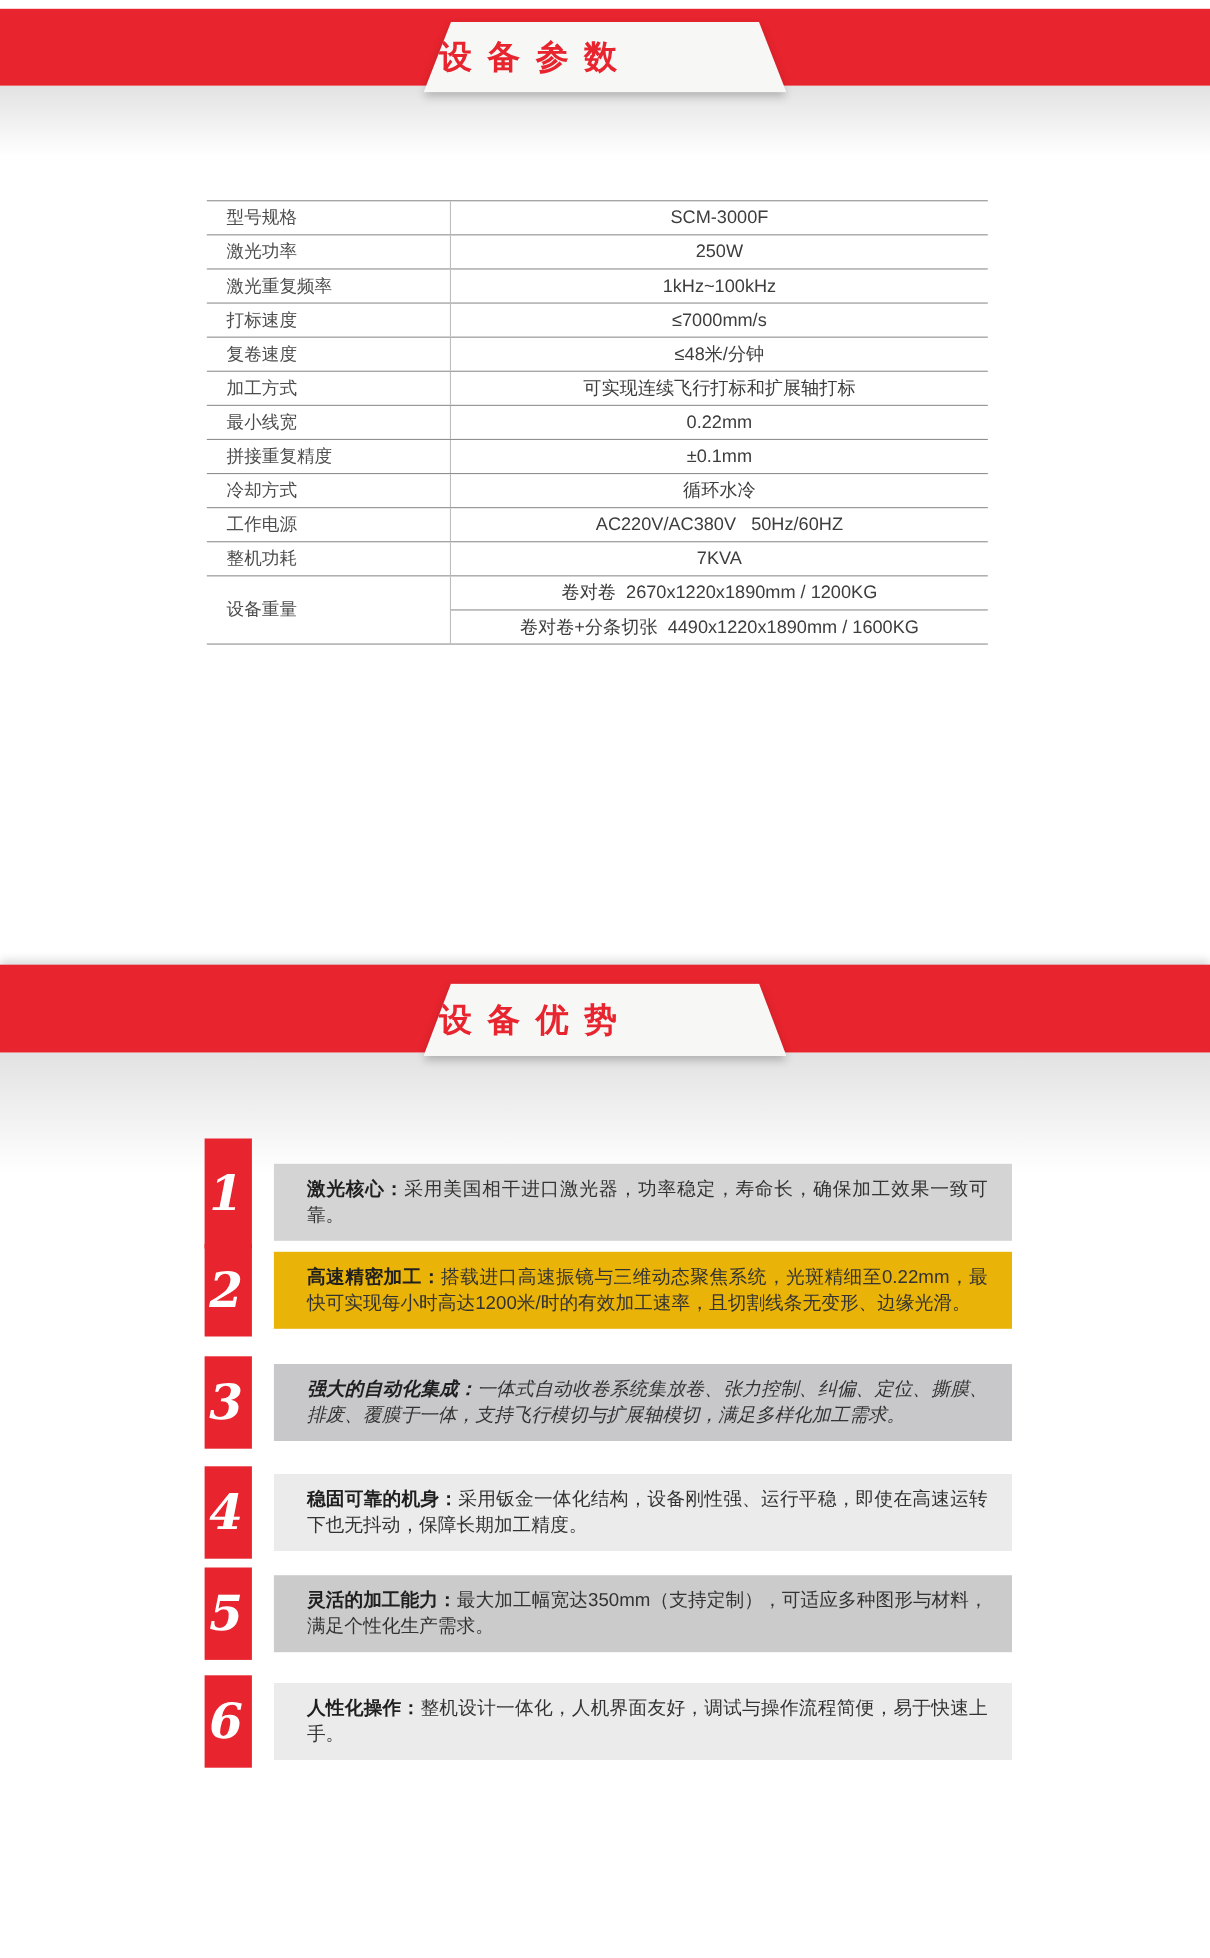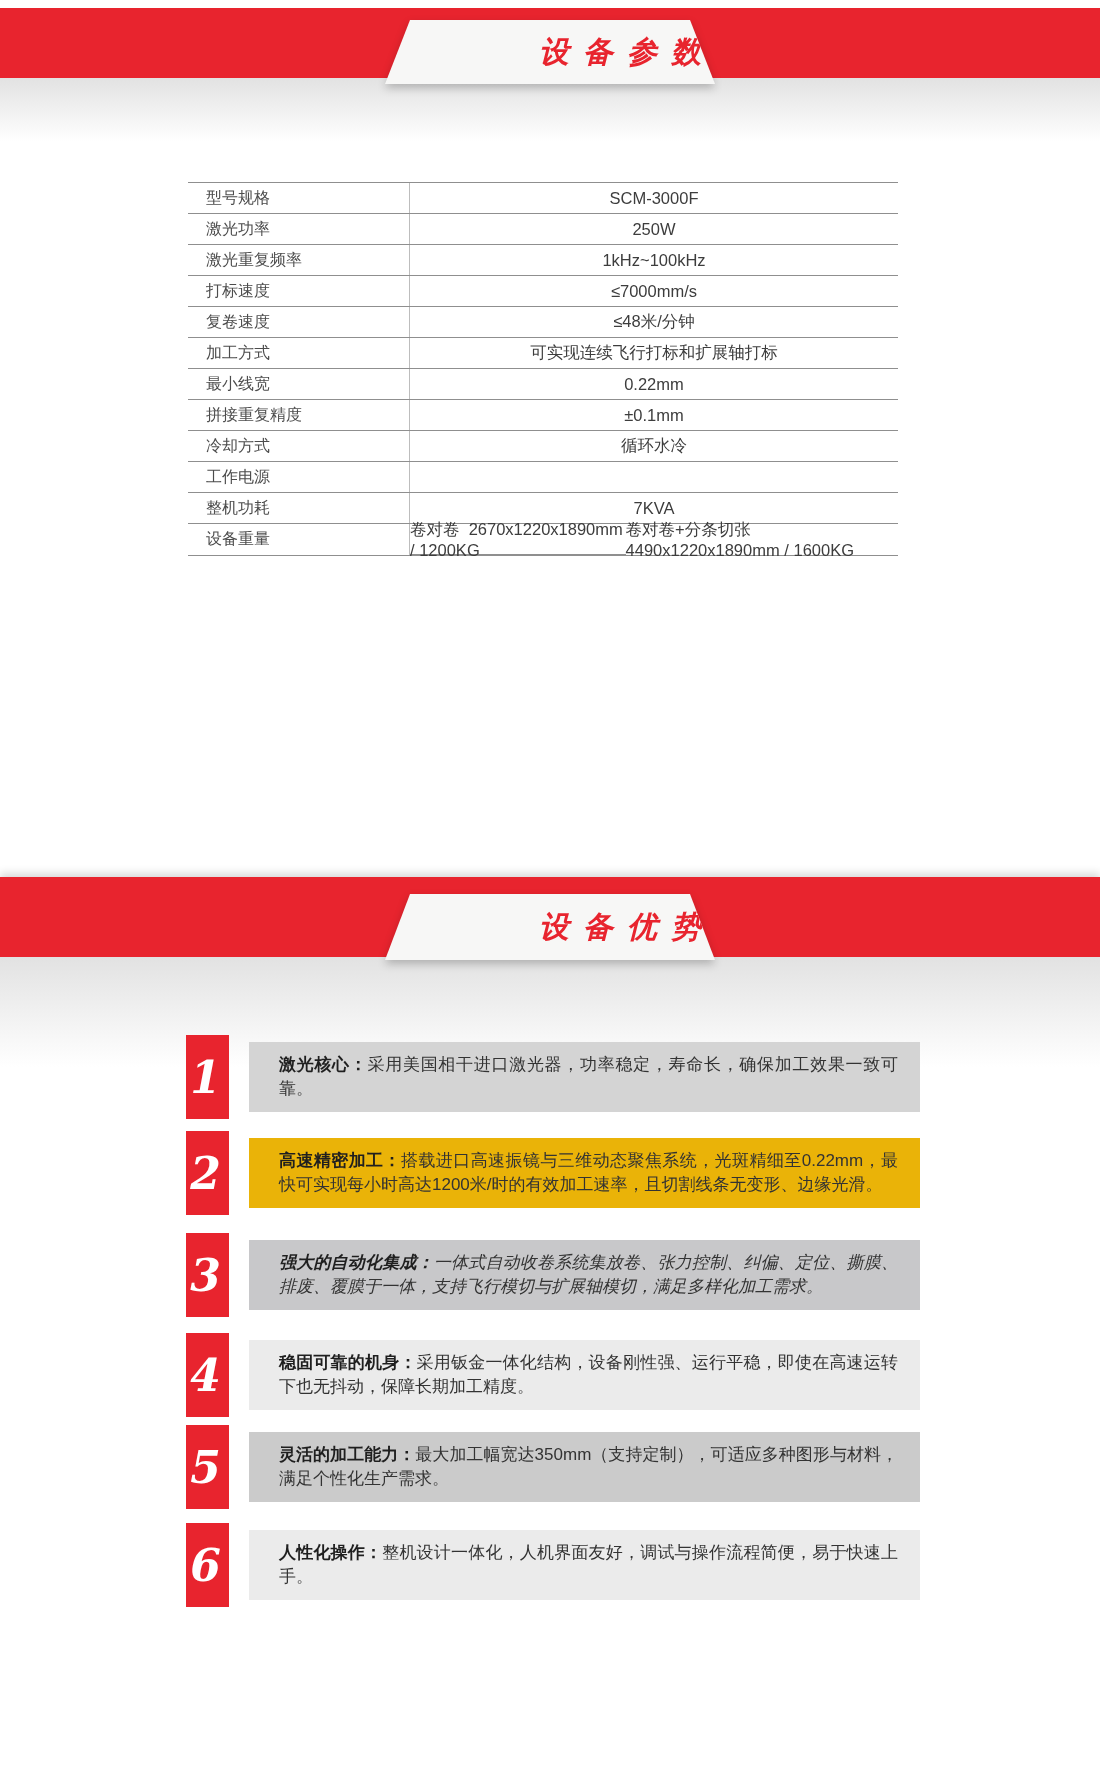--- a/index.html
+++ b/index.html
@@ -23,36 +23,36 @@
   .band-shadow{position:absolute;left:0;top:100%;width:100%;pointer-events:none;
     background:linear-gradient(#e2e2e2,rgba(255,255,255,0));}
   .band-1 .band-shadow{height:64px;}
   .band-2 .band-shadow{height:110px;}
   .trap-wrap{position:absolute;left:50%;transform:translateX(-50%);width:330px;
     filter:drop-shadow(0 4px 4px rgba(0,0,0,.22));z-index:2;}
   .band-1 .trap-wrap{top:12px;height:64px;}
   .band-2 .trap-wrap{top:17px;height:66px;}
   .trap{width:330px;height:100%;background:var(--trap-bg);
     clip-path:polygon(25px 0,305px 0,330px 100%,0 100%);
-    display:flex;align-items:center;justify-content:flex-end;font-style:italic;}
+    display:flex;align-items:center;justify-content:flex-start;}
   .trap-title{color:var(--red);font-size:30px;font-weight:bold;
     letter-spacing:14px;padding-left:14px;}
 
   
   .spec-table{position:absolute;left:188px;top:134px;width:710px;
     border-bottom:1px solid var(--line);margin-top:48px;}
   .trow{display:flex;border-top:1px solid var(--line);min-height:30px;}
   .tlabel{width:222px;box-sizing:border-box;padding-left:18px;
     border-right:1px solid var(--vline);
     display:flex;align-items:center;
     font-size:16px;color:#4c4c4c;}
   .tvalue{flex:1;display:flex;align-items:center;justify-content:center;
     font-size:16.5px;color:#3d3d3d;white-space:pre-wrap;}
   .weight-row .tlabel{align-items:center;}
-  .weight-vals{flex:1;display:flex;flex-direction:row;}
+  .weight-vals{flex:1;display:flex;flex-direction:column;}
   .weight-line{height:30px;display:flex;align-items:center;justify-content:center;
     font-size:16.5px;color:#3d3d3d;white-space:pre-wrap;}
   .weight-line.first{border-bottom:1px solid var(--line);}
 
   
   .adv{position:absolute;left:186px;width:734px;}
   .adv:nth-child(1){top:1042px;}
   .adv:nth-child(2){top:1138px;}
   .adv:nth-child(3){top:1240px;}
   .adv:nth-child(4){top:1340px;}
@@ -127,20 +127,21 @@
     <div class="tvalue val">±0.1mm</div>
   </div>
 
   <div class="trow">
     <div class="tlabel lbl">冷却方式</div>
     <div class="tvalue val">循环水冷</div>
   </div>
 
   <div class="trow">
     <div class="tlabel lbl">工作电源</div>
+    <div class="tvalue val">AC220V/AC380V   50Hz/60HZ</div>
   </div>
 
   <div class="trow">
     <div class="tlabel lbl">整机功耗</div>
     <div class="tvalue val">7KVA</div>
   </div>
 <div class="trow weight-row" id="weight-row">
       <div class="tlabel">设备重量</div>
       <div class="weight-vals">
         <div class="weight-line first">卷对卷  2670x1220x1890mm / 1200KG</div>
@@ -154,21 +155,21 @@
     <div class="trap-wrap">
       <div class="trap">
         <span class="trap-title">设备优势</span>
       </div>
     </div>
   </div>
 
   <div id="adv-list">
   <div class="adv">
     <div class="numbox" style="color: rgb(255, 255, 255);">1</div>
-    <div class="txtbox" style="background: rgb(212, 212, 212);">
+    <div class="txtbox" style="background: rgb(212, 212, 212); margin-top: 16px;">
       <b>激光核心：</b><span>采用美国相干进口激光器，功率稳定，寿命长，确保加工效果一致可靠。</span>
     </div>
   </div>
 
   <div class="adv">
     <div class="numbox" style="color: rgb(255, 255, 255);">2</div>
     <div class="txtbox" style="background: #eab308;">
       <b>高速精密加工：</b><span>搭载进口高速振镜与三维动态聚焦系统，光斑精细至0.22mm，最快可实现每小时高达1200米/时的有效加工速率，且切割线条无变形、边缘光滑。</span>
     </div>
   </div>

